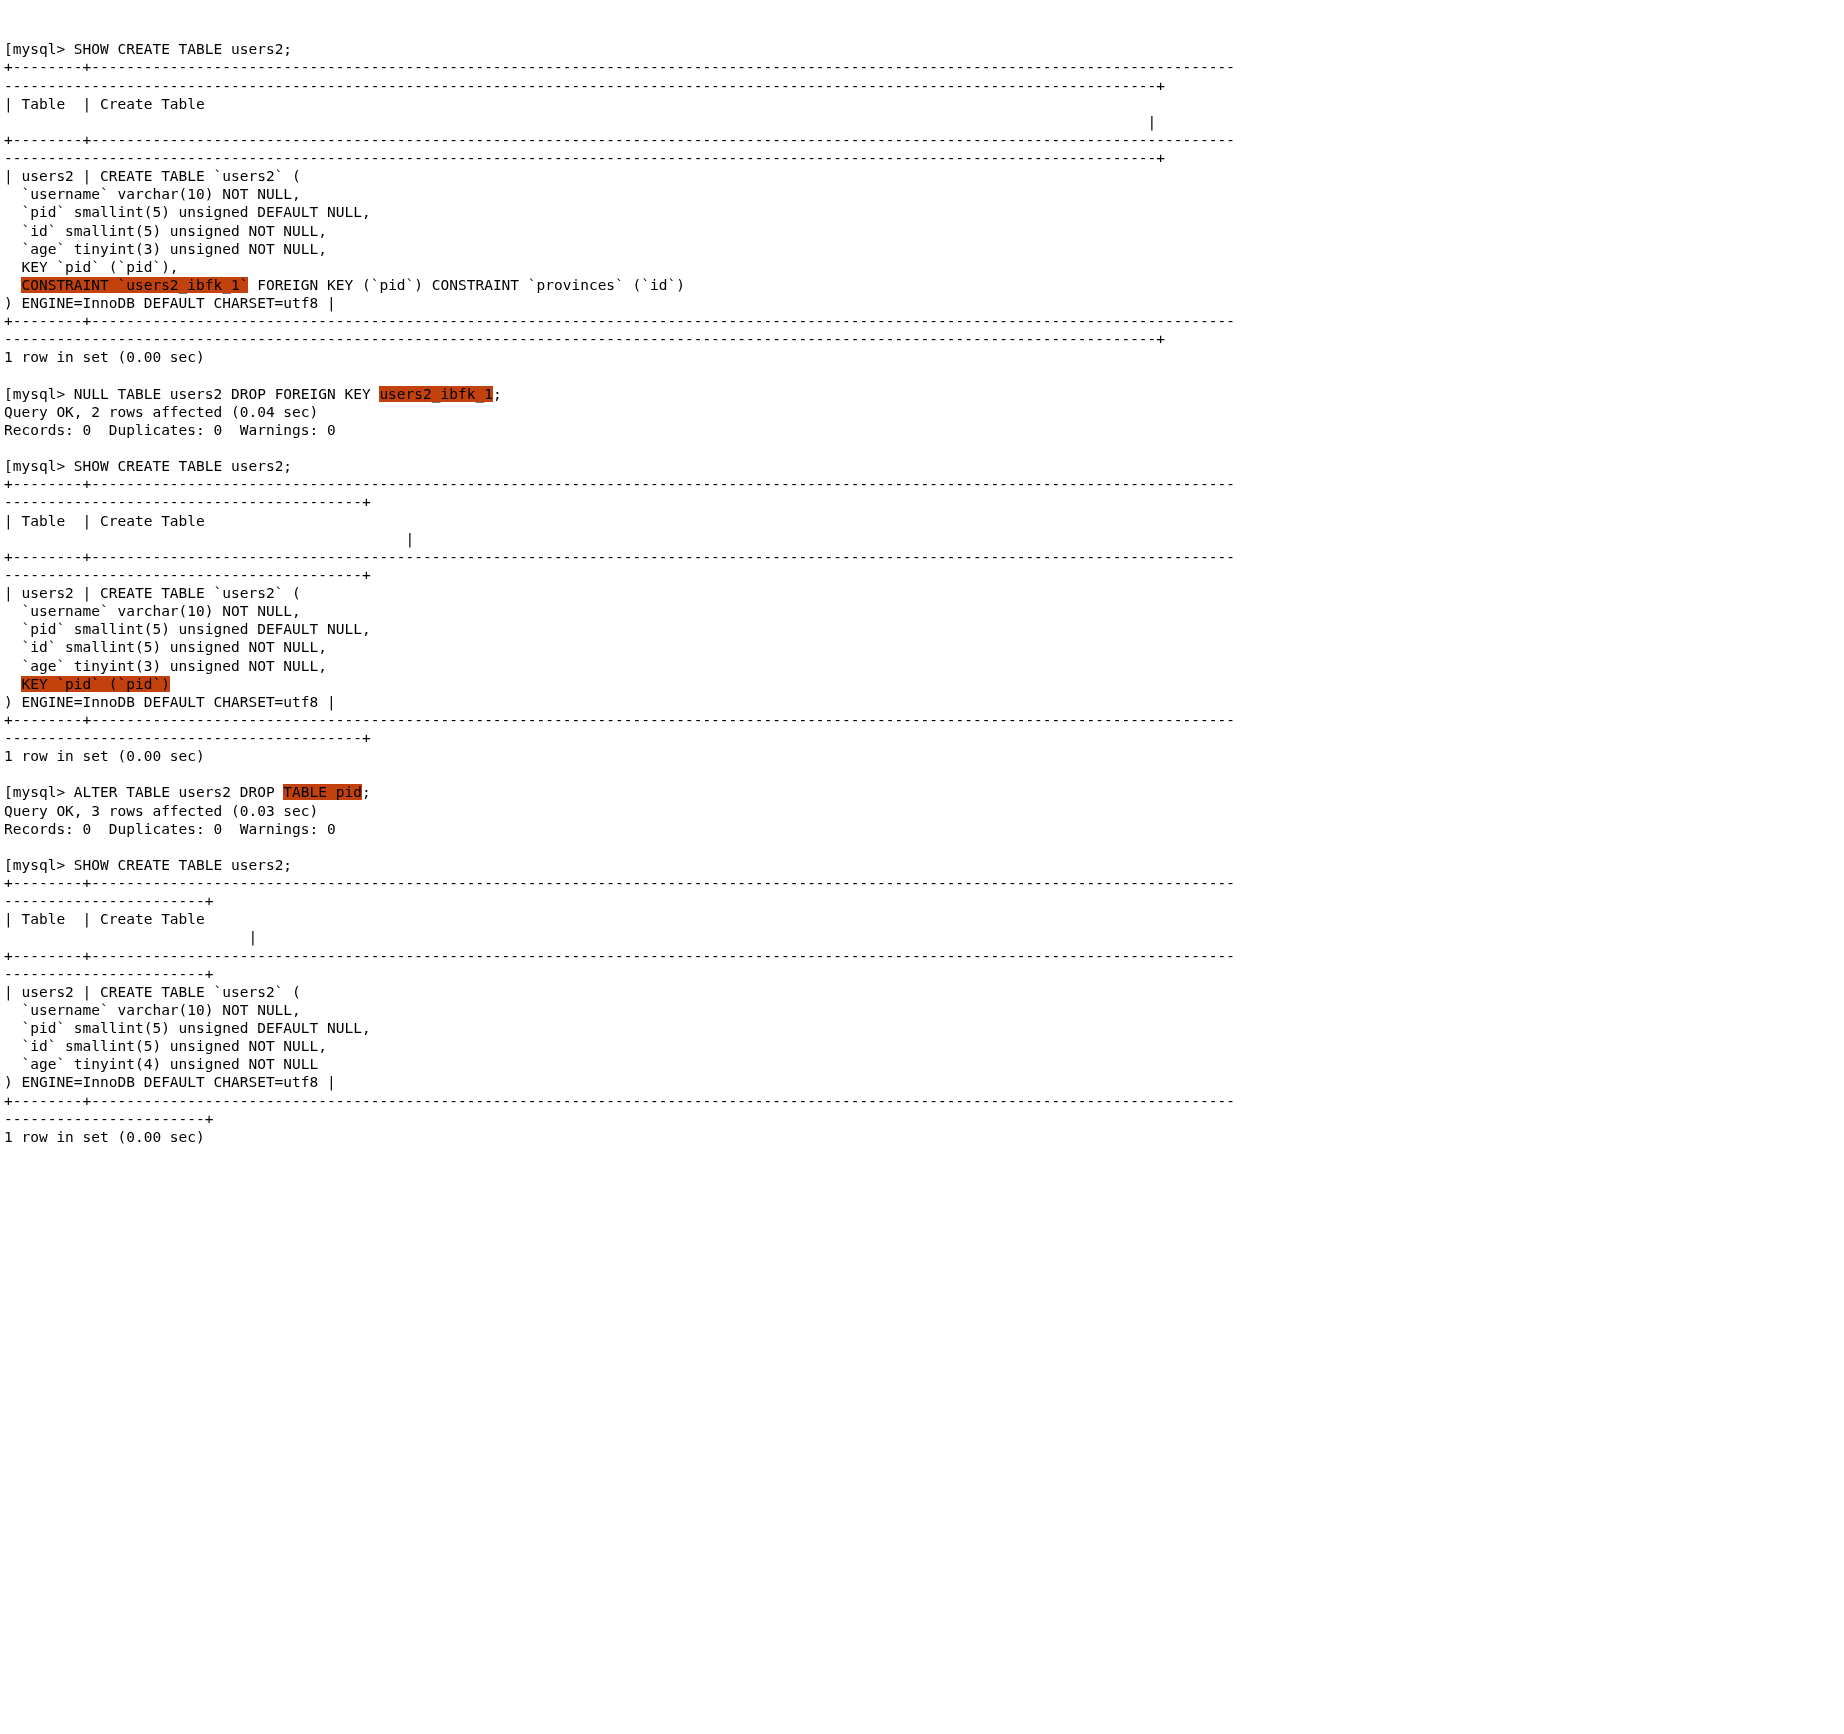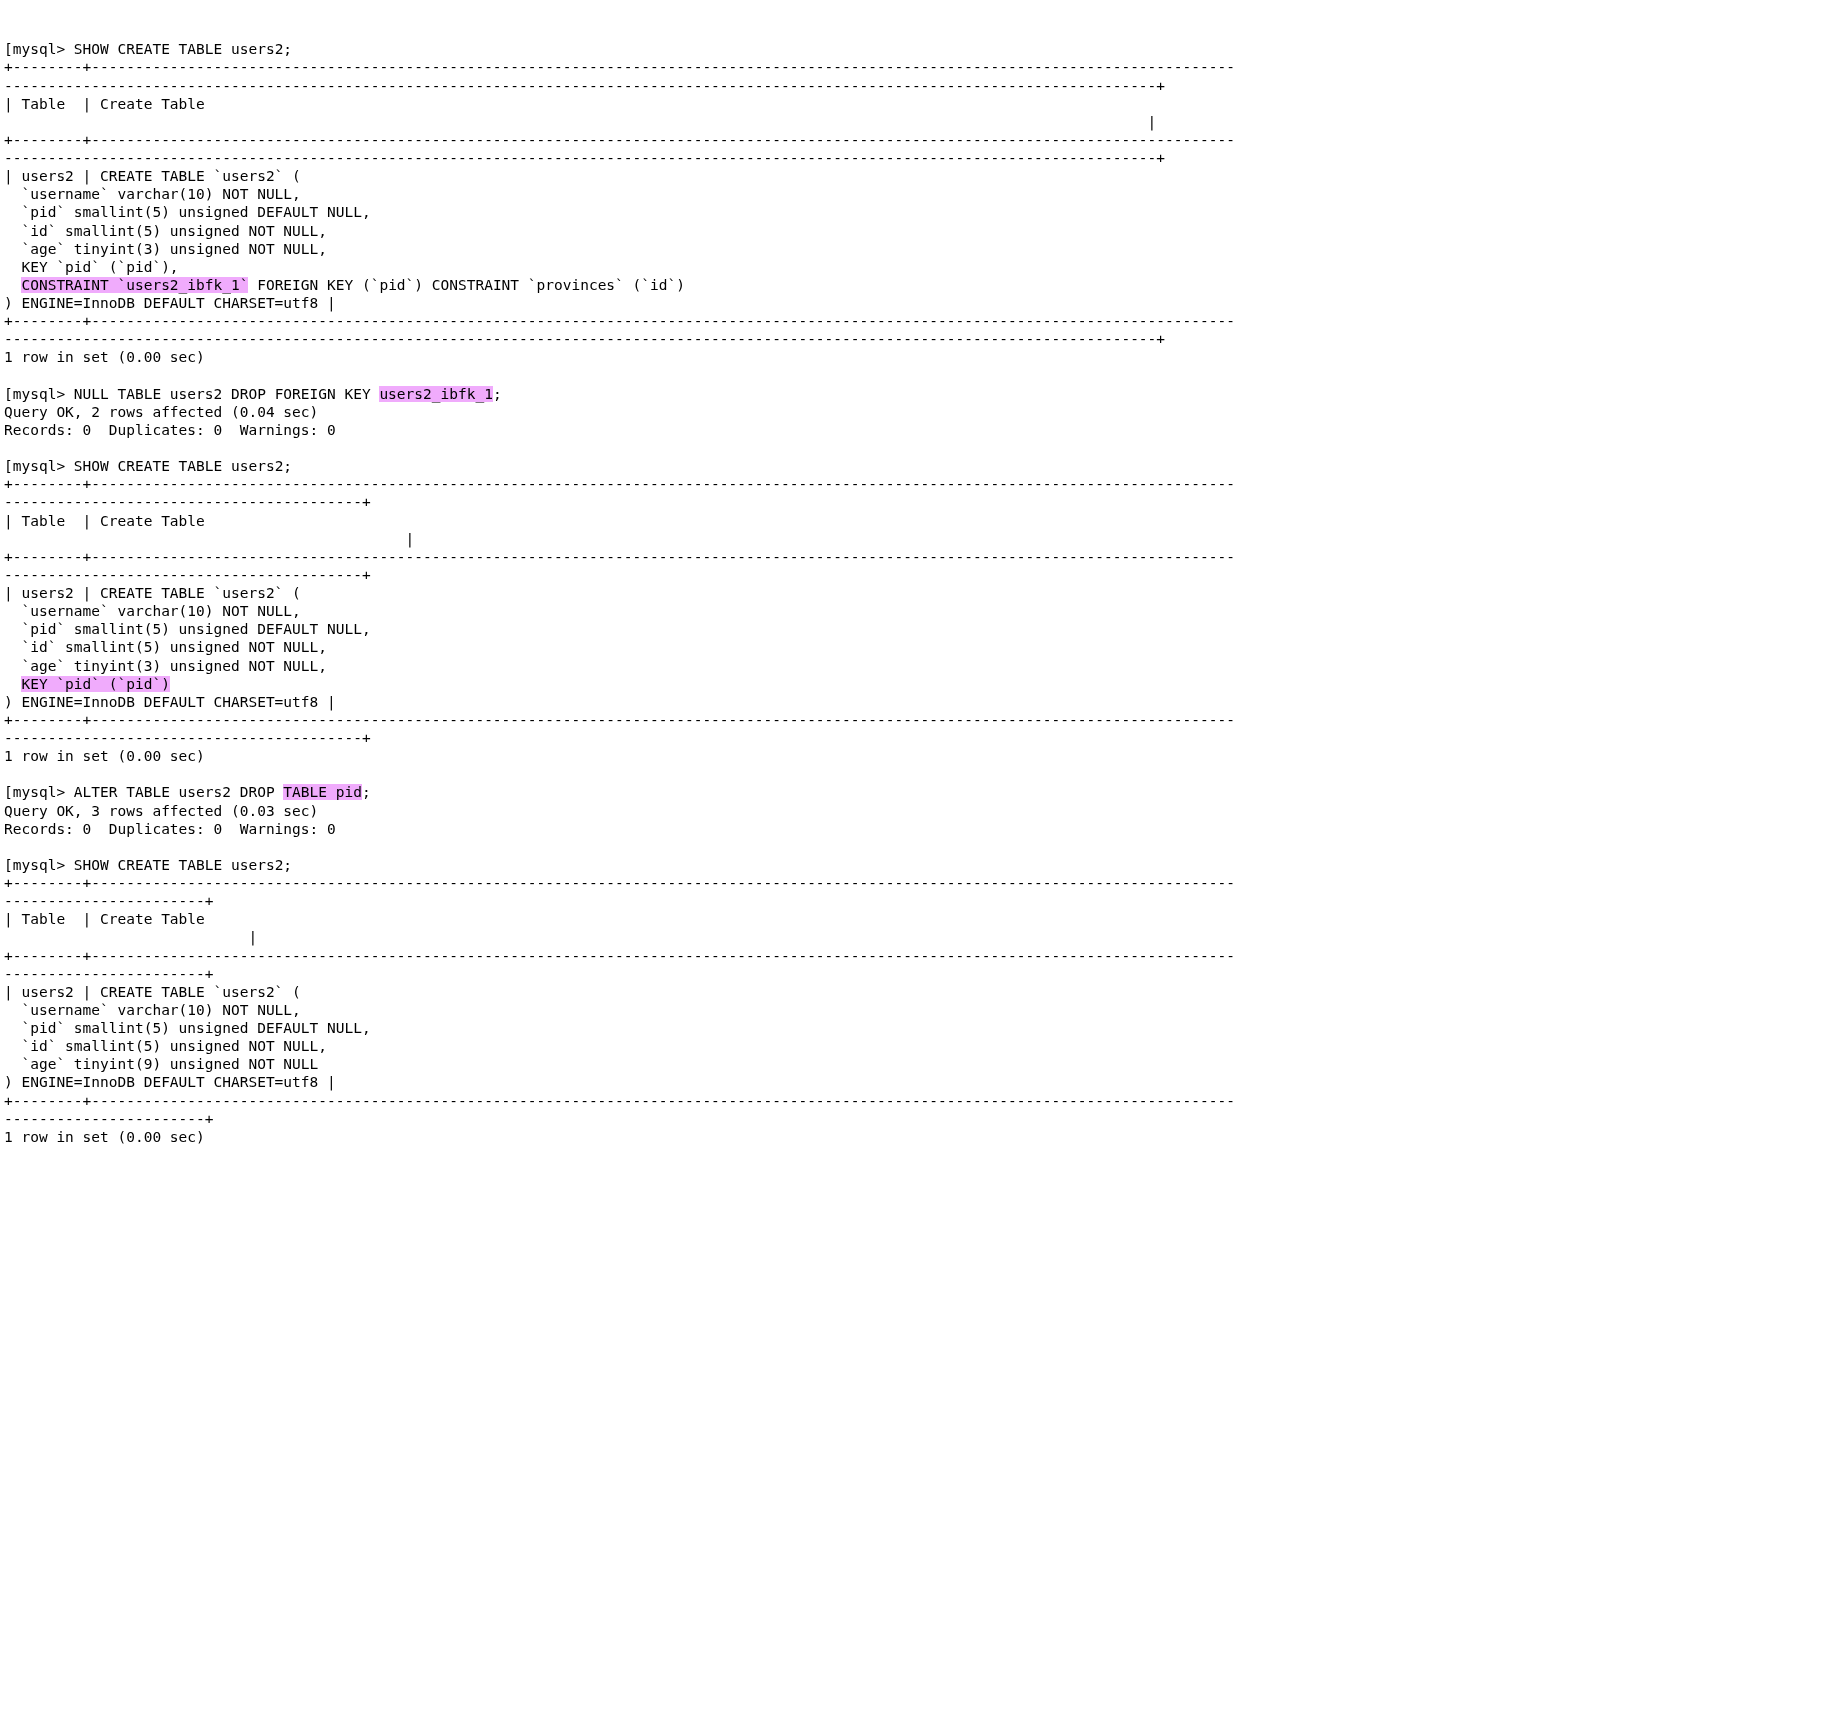--- a/index.html
+++ b/index.html
@@ -7,21 +7,21 @@
     padding: 4px;
     background: #ffffff;
     color: #000000;
     font-family: "Menlo", "Monaco", "Consolas", monospace;
     font-size: 14.5px;
     line-height: 1.25;
     white-space: pre;
     overflow-x: auto;
   }
   .hl {
-    background: #f0abfc;
+    background: #c2410c;
     text-align: right;
   }
 </style>
 </head>
 <body>
 
 <span>[</span><span>mysql&gt; </span><span>SHOW CREATE TABLE users2;</span>
 <span>+--------+-----------------------------------------------------------------------------------------------------------------------------------</span>
 <span>------------------------------------------------------------------------------------------------------------------------------------+</span>
 <span>| Table  | Create Table</span>
@@ -70,18 +70,18 @@
 <span>+--------+-----------------------------------------------------------------------------------------------------------------------------------</span>
 <span>-----------------------+</span>
 <span>| Table  | Create Table</span>
 <span>                            |</span>
 <span>+--------+-----------------------------------------------------------------------------------------------------------------------------------</span>
 <span>-----------------------+</span>
 <span>| users2 | CREATE TABLE `users2` (</span>
 <span>  `username` varchar(10) NOT NULL,</span>
 <span>  `pid` smallint(5) unsigned DEFAULT NULL,</span>
 <span>  `id` smallint(5) unsigned NOT NULL,</span>
-<span>  `age` tinyint(9) unsigned NOT NULL</span>
+<span>  `age` tinyint(4) unsigned NOT NULL</span>
 <span>) ENGINE=InnoDB DEFAULT CHARSET=utf8 |</span>
 <span>+--------+-----------------------------------------------------------------------------------------------------------------------------------</span>
 <span>-----------------------+</span>
 <span>1 row in set (0.00 sec)</span>
 
 
 </body></html>

